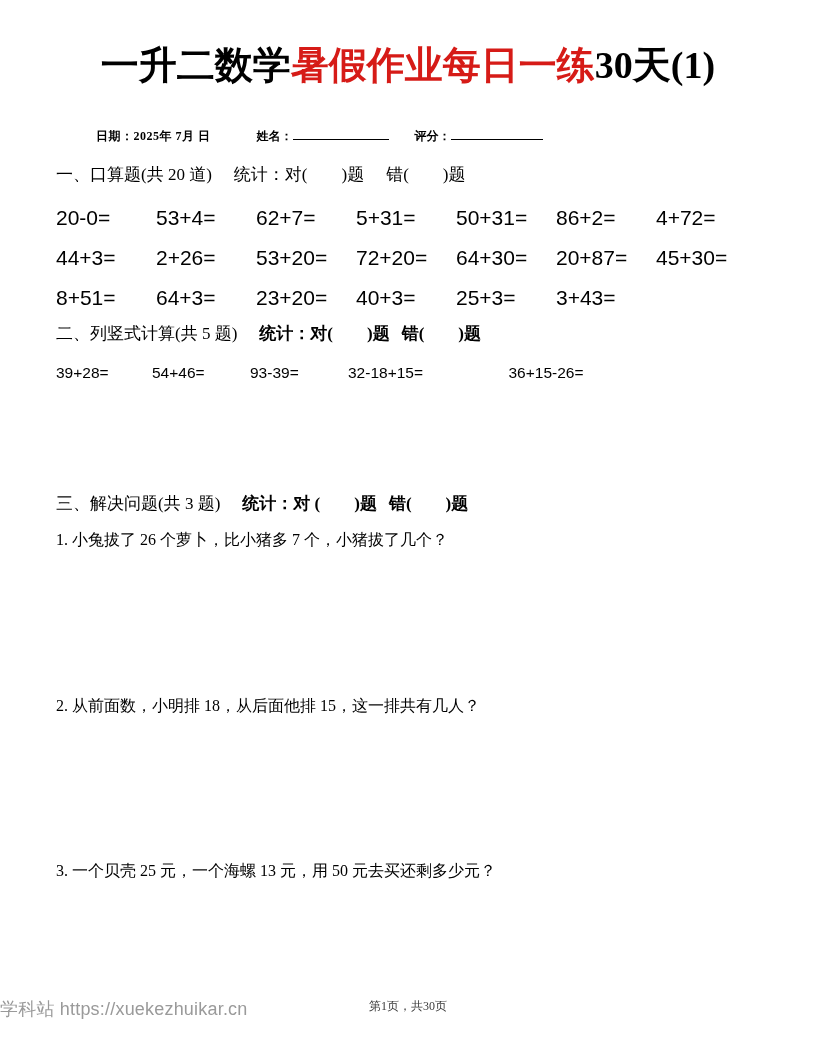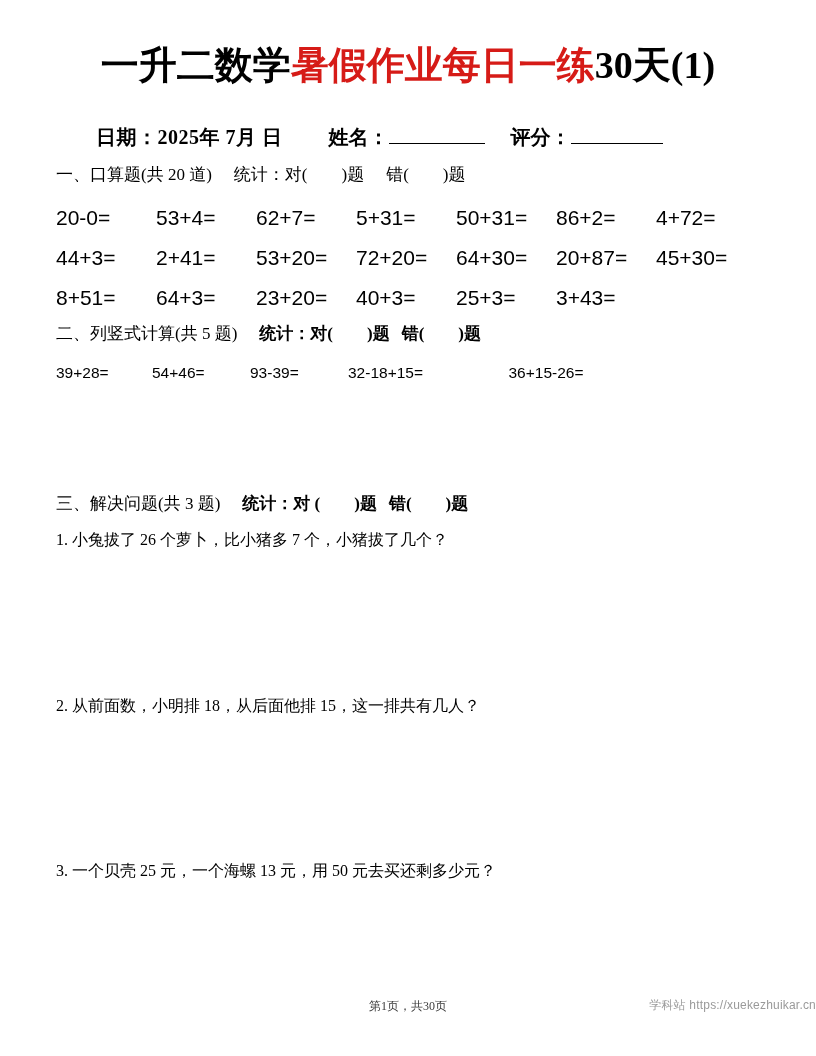--- a/index.html
+++ b/index.html
@@ -38,21 +38,21 @@
   }
   .title .seg-black { color: #000000; }
   .title .seg-red { color: #d61b17; }
 
   
   .header-line {
     position: absolute;
     top: 124px;
     left: 96px;
     width: 660px;
-    font-size: 20px;
+    font-size: 12px;
     font-family: "Liberation Serif", "DejaVu Serif", serif;
     font-weight: bold;
     white-space: nowrap;
     display: flex;
     align-items: baseline;
   }
   .header-line .date-block { letter-spacing: 0.5px; }
   .header-line .gap-lg { display: inline-block; width: 46px; }
   .header-line .gap-md { display: inline-block; width: 26px; }
   .blank-line {
@@ -153,22 +153,22 @@
     font-size: 12px;
     font-family: "Liberation Serif", "DejaVu Serif", serif;
     color: #3a3a3a;
     white-space: nowrap;
   }
   .footer-watermark {
     position: absolute;
     top: 1px;
     left: 0;
     width: 816px;
-    text-align: right;
-    font-size: 12px;
+    text-align: left;
+    font-size: 18px;
     font-family: "Liberation Sans", "DejaVu Sans", sans-serif;
     color: #9a9a9a;
     white-space: nowrap;
     letter-spacing: 0.2px;
   }
 </style>
 </head>
 <body>
 
 <div class="page">
@@ -196,21 +196,21 @@
     <div class="calc-cell">20-0=</div>
     <div class="calc-cell">53+4=</div>
     <div class="calc-cell">62+7=</div>
     <div class="calc-cell">5+31=</div>
     <div class="calc-cell">50+31=</div>
     <div class="calc-cell">86+2=</div>
     <div class="calc-cell">4+72=</div>
   </div>
   <div class="calc-grid" id="calc-row2">
     <div class="calc-cell">44+3=</div>
-    <div class="calc-cell">2+41=</div>
+    <div class="calc-cell">2+26=</div>
     <div class="calc-cell">53+20=</div>
     <div class="calc-cell">72+20=</div>
     <div class="calc-cell">64+30=</div>
     <div class="calc-cell">20+87=</div>
     <div class="calc-cell">45+30=</div>
   </div>
   <div class="calc-grid" id="calc-row3">
     <div class="calc-cell">8+51=</div>
     <div class="calc-cell">64+3=</div>
     <div class="calc-cell">23+20=</div>

